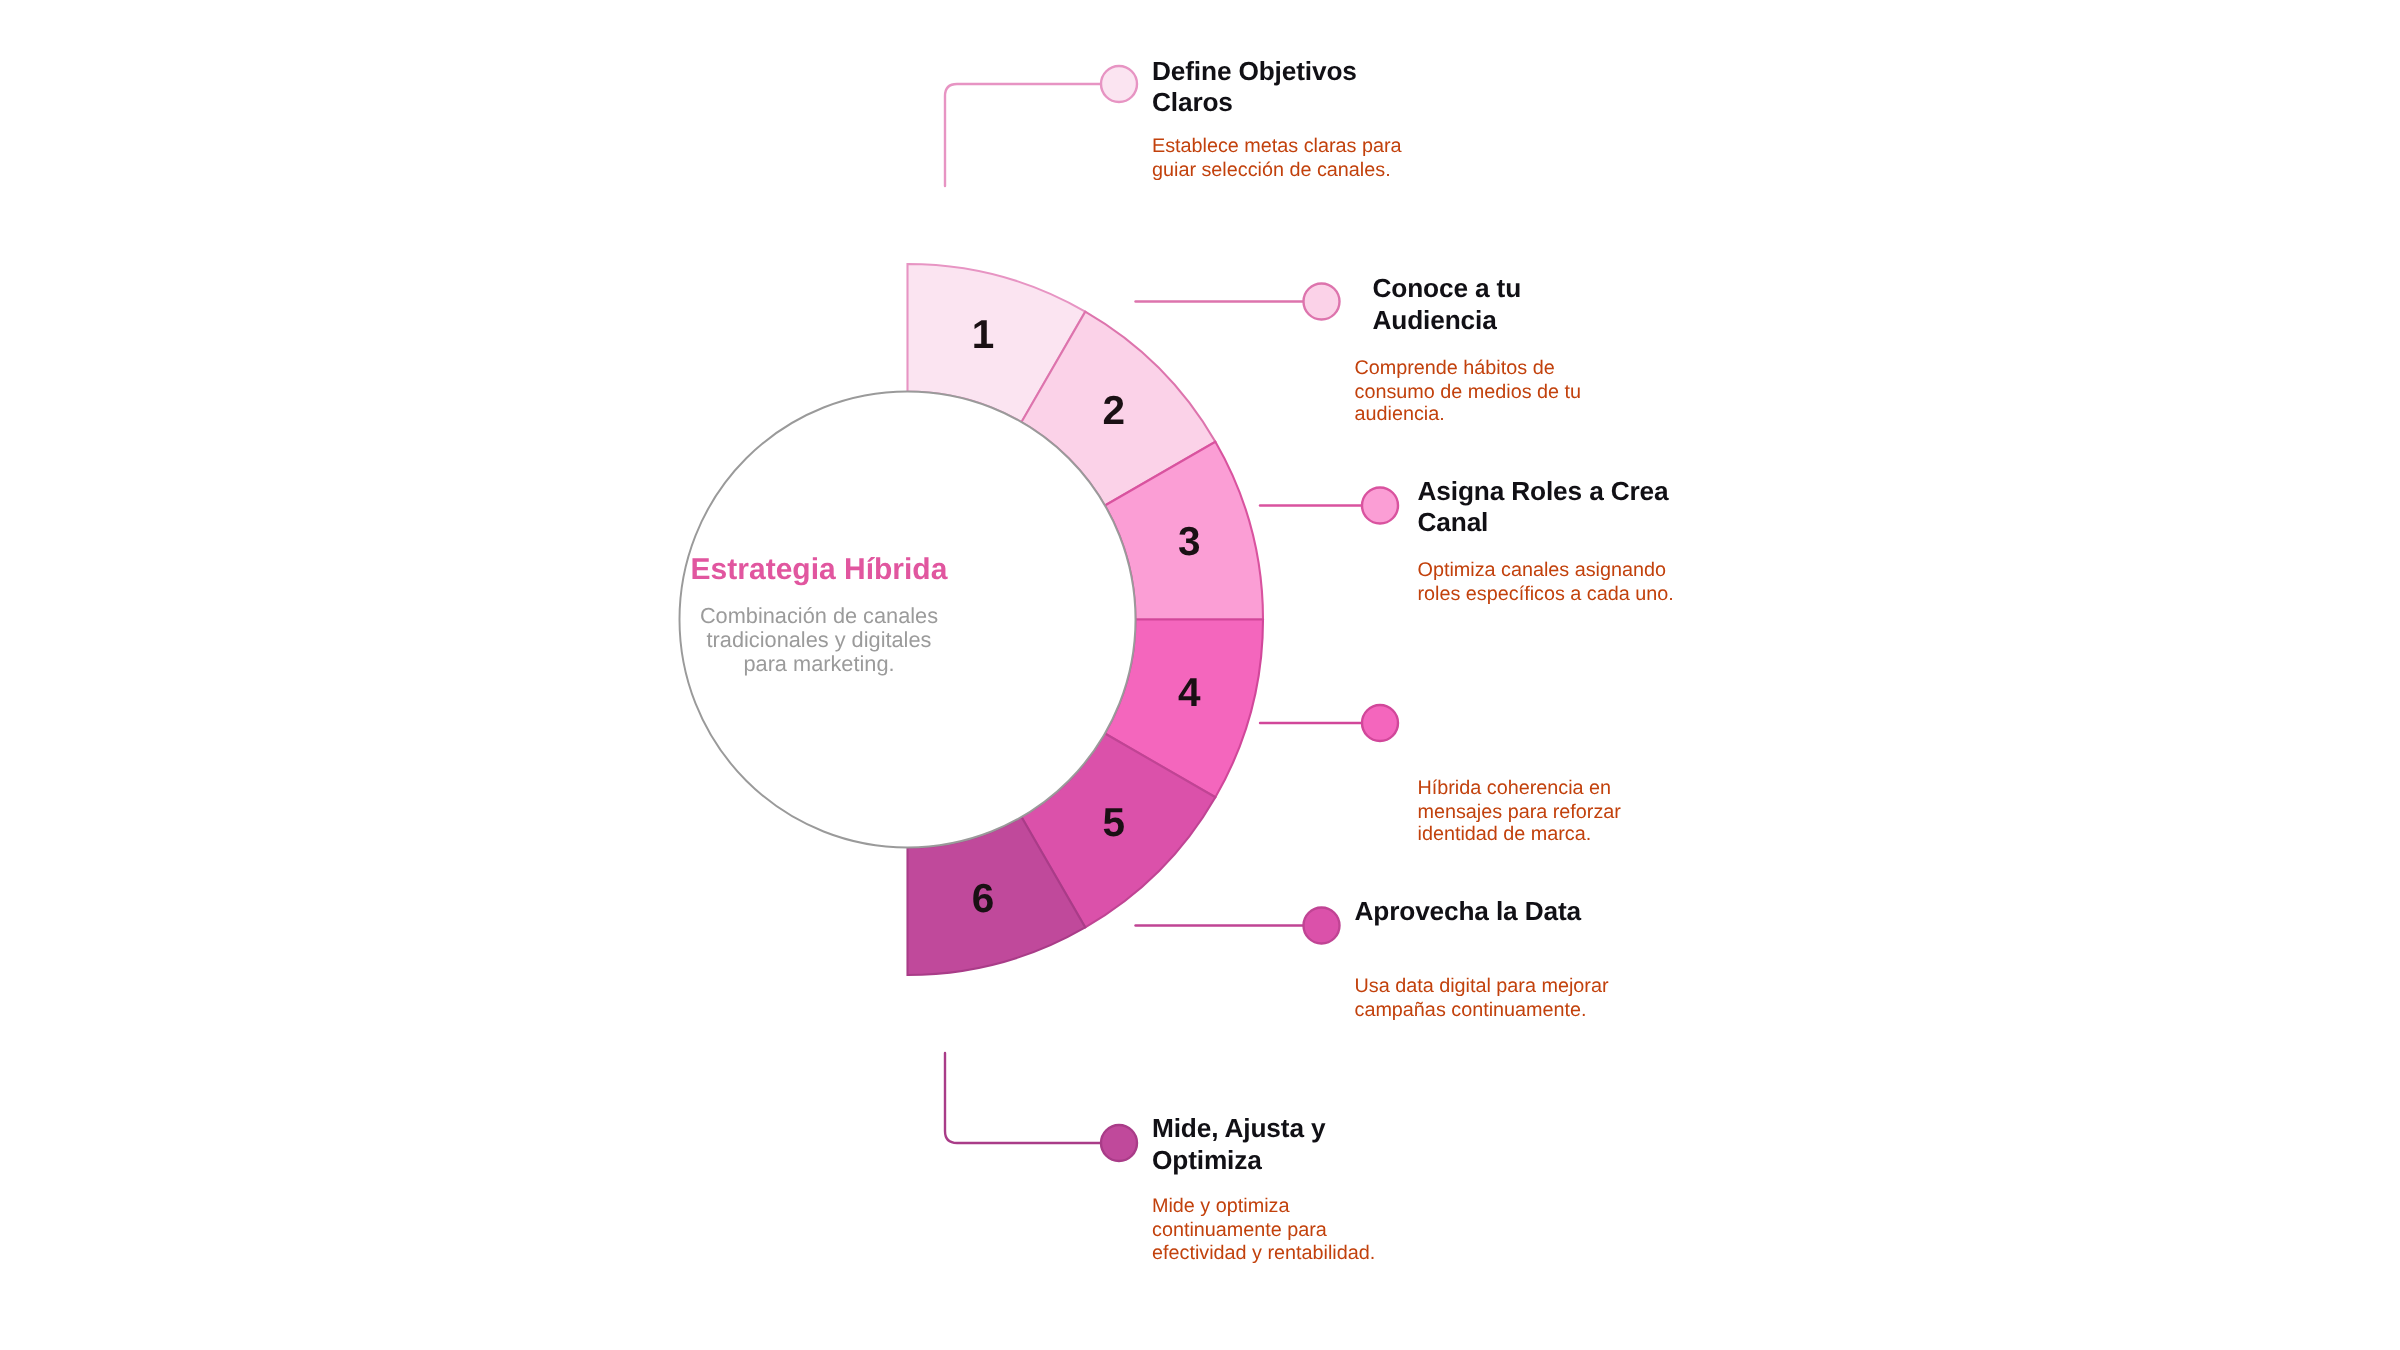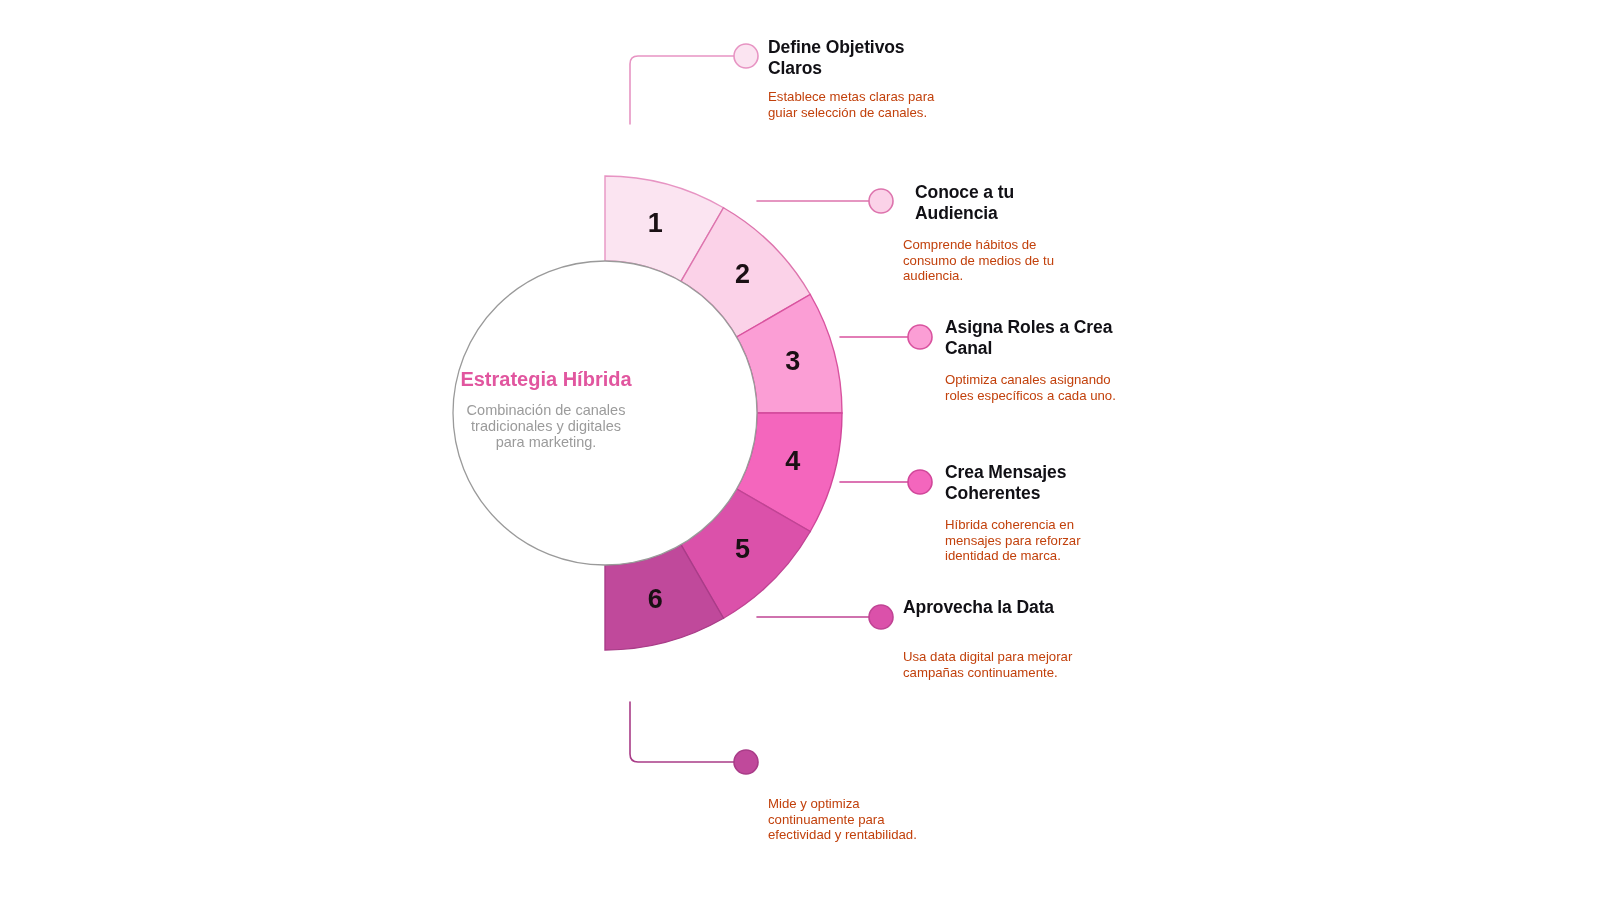--- a/index.html
+++ b/index.html
@@ -136,37 +136,37 @@
 
   <div class="item-title txt-right" style="left:945px; top:317px; width:280px;">
     <div>Asigna Roles a Crea</div>
     <div>Canal</div>
   </div>
   <div class="item-desc txt-right" style="left:945px; top:372px; width:280px;">
     <div>Optimiza canales asignando</div>
     <div>roles específicos a cada uno.</div>
   </div>
 
-  <div class="item-title txt-right" style="left:945px; top:462px; width:280px;">
-    <div>Crea Mensajes</div>
-    <div>Coherentes</div>
-  </div>
   <div class="item-desc txt-right" style="left:945px; top:517px; width:280px;">
     <div>Híbrida coherencia en</div>
     <div>mensajes para reforzar</div>
     <div>identidad de marca.</div>
   </div>
 
   <div class="item-title txt-right" style="left:903px; top:597px; width:280px;">
     <div>Aprovecha la Data</div>
   </div>
   <div class="item-desc txt-right" style="left:903px; top:649px; width:280px;">
     <div>Usa data digital para mejorar</div>
     <div>campañas continuamente.</div>
   </div>
 
+  <div class="item-title txt-right" style="left:768px; top:742px; width:280px;">
+    <div>Mide, Ajusta y</div>
+    <div>Optimiza</div>
+  </div>
   <div class="item-desc txt-right" style="left:768px; top:796px; width:280px;">
     <div>Mide y optimiza</div>
     <div>continuamente para</div>
     <div>efectividad y rentabilidad.</div>
   </div>
 
 </div>
 
 </body></html>

